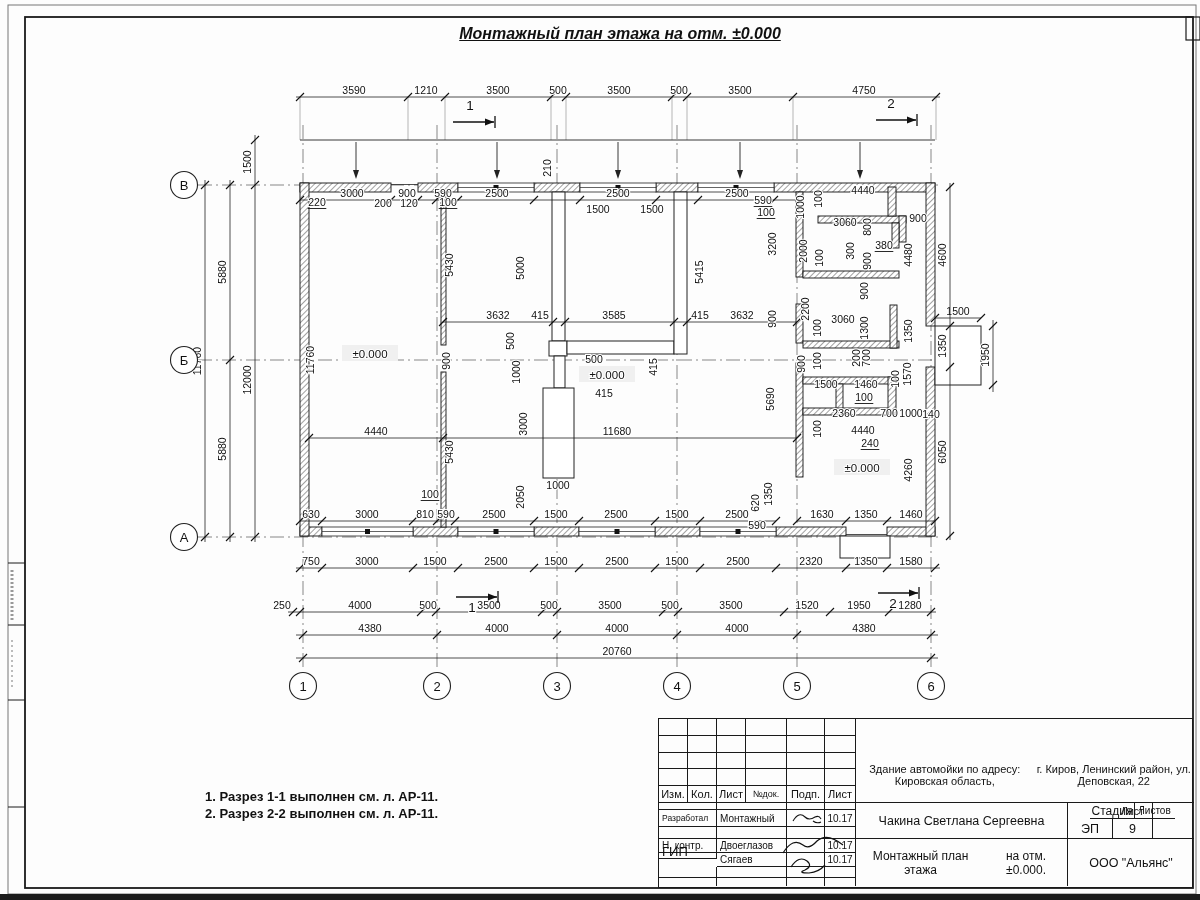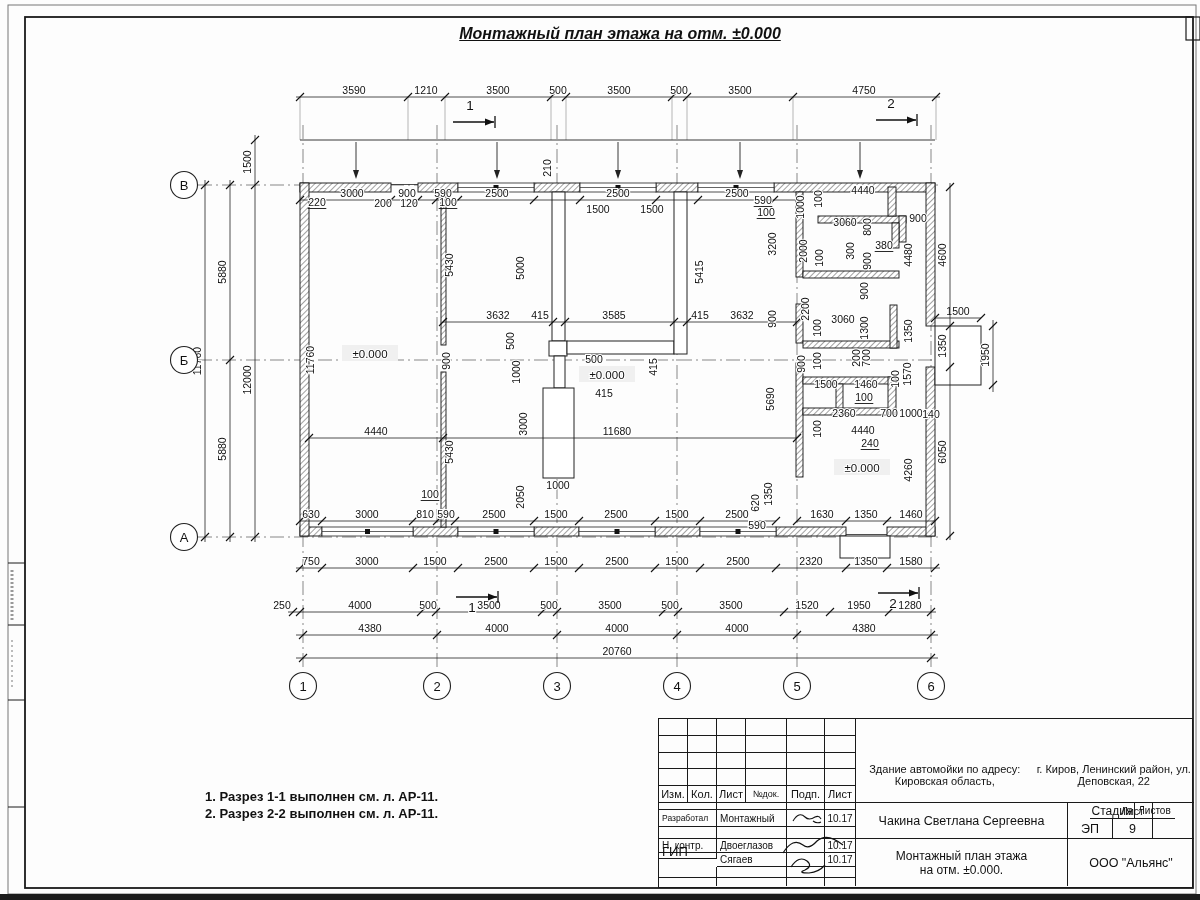--- a/index.html
+++ b/index.html
@@ -531,21 +531,21 @@
     <div>Здание автомойки по адресу: Кировская область,</div>
     <div>г. Киров, Ленинский район, ул. Деповская, 22</div>
   </div>
   <div class="tb thick med" style="left:197px;top:84px;width:212px;height:36px">Чакина Светлана Сергеевна</div>
   <div class="tb" style="left:431px;top:84px;width:45px;height:16px;font-size:12px">Стадия</div>
   <div class="tb" style="left:454px;top:84px;width:40px;height:16px;font-size:10.5px">Лист</div>
   <div class="tb" style="left:475px;top:84px;width:41px;height:16px;border-right:none;font-size:10px">Листов</div>
   <div class="tb med" style="left:409px;top:100px;width:45px;height:20px">ЭП</div>
   <div class="tb med" style="left:454px;top:100px;width:40px;height:20px">9</div>
   <div class="tb med" style="left:494px;top:100px;width:41px;height:20px;border-right:none"></div>
-  <div class="tb thick" style="left:197px;top:120px;width:212px;height:47px;border-bottom:none;font-size:12px;flex-direction:column">
+  <div class="tb thick" style="left:197px;top:120px;width:212px;height:47px;border-bottom:none;font-size:12px;flex-direction:row">
     <div>Монтажный план этажа</div>
     <div>на отм. ±0.000.</div>
   </div>
   <div class="tb med" style="left:409px;top:120px;width:126px;height:47px;border-right:none;border-bottom:none">ООО "Альянс"</div>
 
   <svg class="sig" width="50" height="22" style="left:126px;top:88px">
     <path d="M8 14 q6 -10 12 -4 q4 4 10 0 q4 -2 6 2 m-8 2 q4 3 8 1" fill="none" stroke="#111" stroke-width="1.1"></path>
   </svg>
   <svg class="sig" width="70" height="26" style="left:118px;top:114px">
     <path d="M6 20 q10 -16 20 -8 q6 5 14 -4 q10 -9 26 4" fill="none" stroke="#111" stroke-width="1.2"></path>

